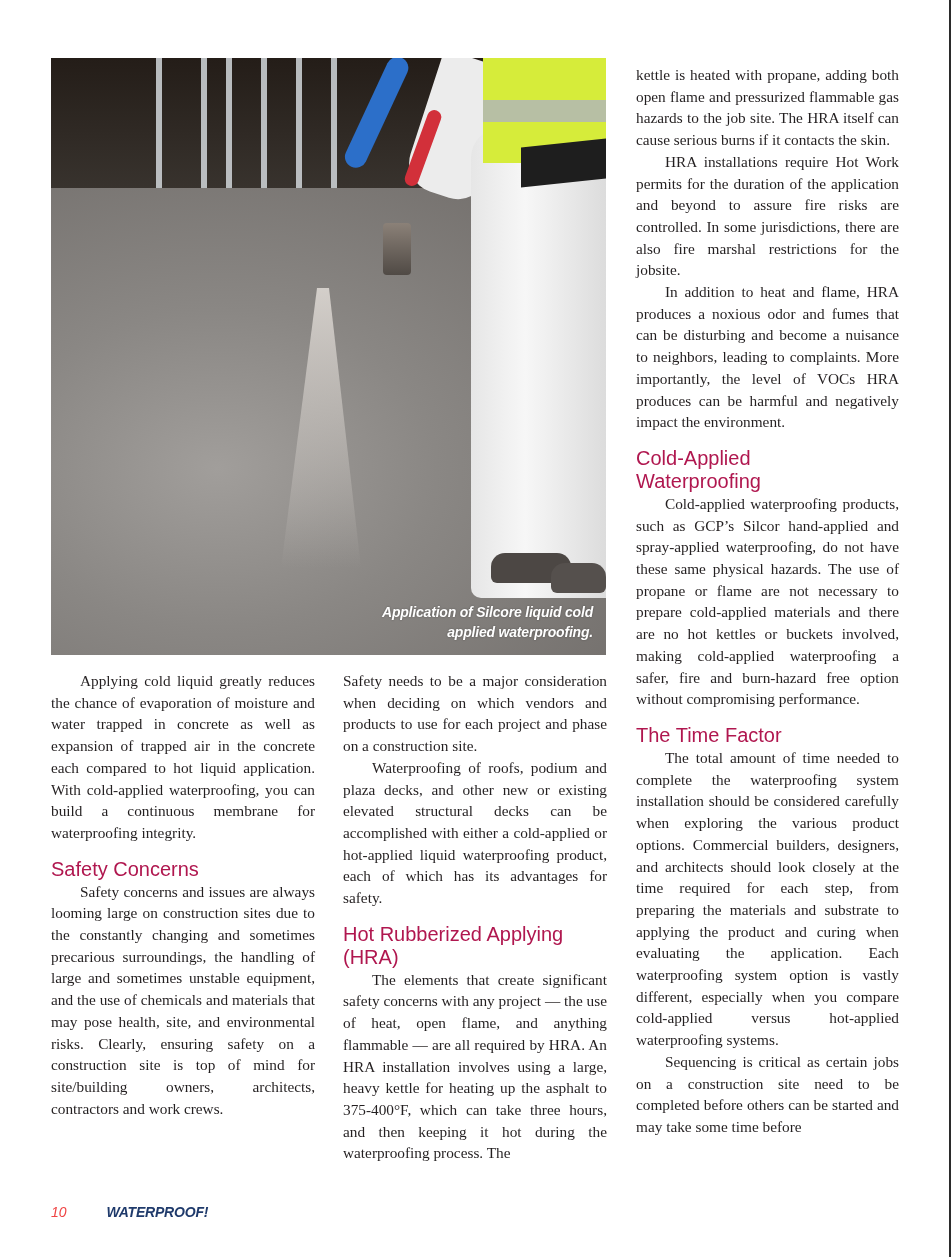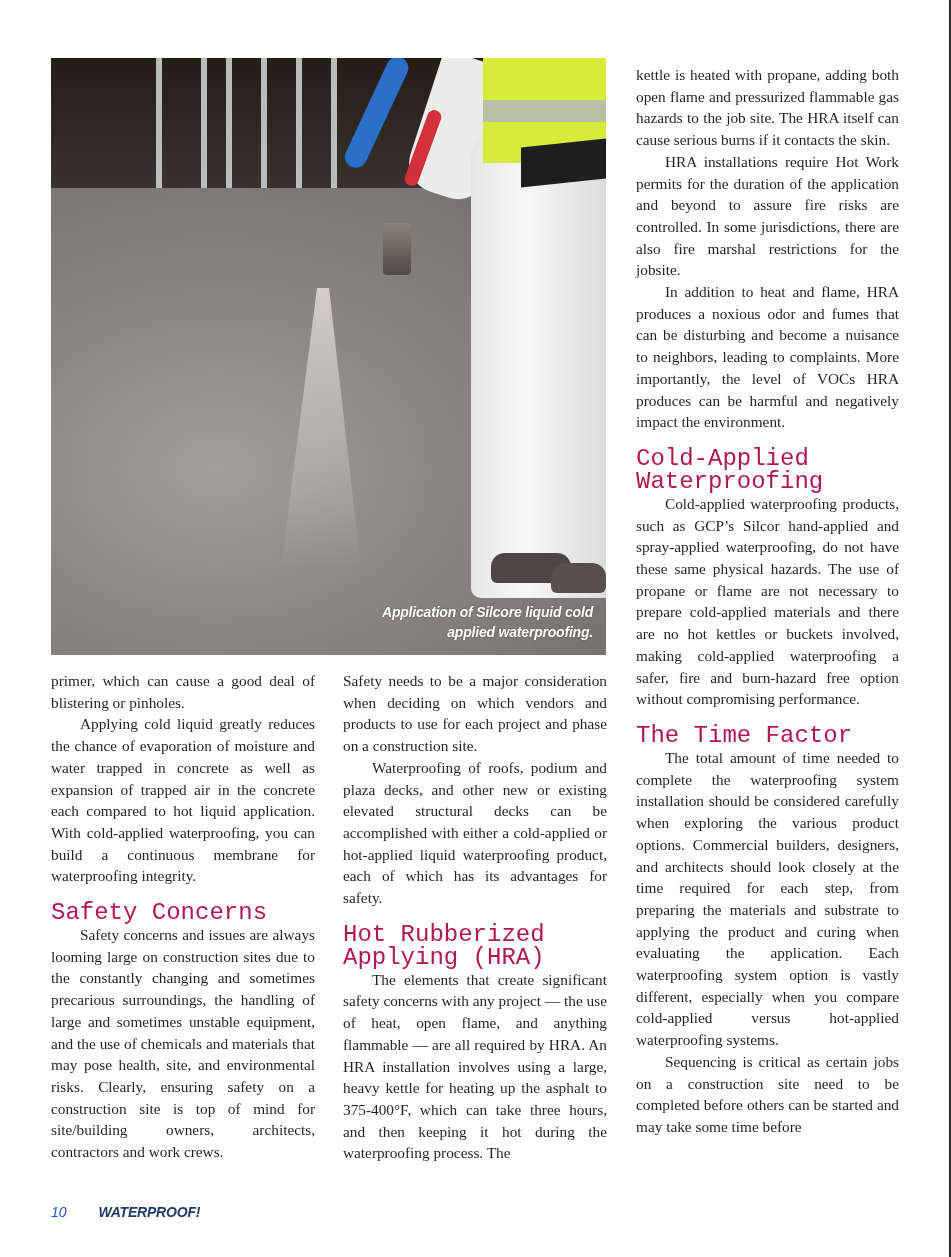--- a/index.html
+++ b/index.html
@@ -41,28 +41,28 @@
   }
 
   
   .col { position: absolute; font-size: 15.3px; line-height: 21.7px; text-align: justify; }
   .col p { margin: 0; }
   .col p.indent { text-indent: 29px; }
   .col1 { left: 51px; top: 670px; width: 264px; }
   .col2 { left: 343px; top: 670px; width: 264px; }
   .col3 { left: 636px; top: 64px; width: 263px; }
   h2.sec {
-    margin: 0; font-family: Liberation Mono, monospace; font-weight: normal;
-    color: #b0174f; font-size: 24px; line-height: 23px; text-align: left;
+    margin: 0; font-family: Liberation Sans, sans-serif; font-weight: normal;
+    color: #b0174f; font-size: 20px; line-height: 23px; text-align: left;
   }
   .gap-lg { height: 14px; }
 
   
   .footer { position: absolute; left: 51px; top: 1204px; font-family: "Liberation Sans", "DejaVu Sans", sans-serif; font-style: italic; font-weight: bold; font-size: 14px; }
-  .footer .pageno { color: #1d4ed8; font-weight: normal; font-style: italic; margin-right: 28px; }
+  .footer .pageno { color: #ef4444; font-weight: normal; font-style: italic; margin-right: 36px; }
   .footer .pub { color: #1f3a6b; letter-spacing: -0.2px; }
 </style>
 </head>
 <body>
 
 <div class="edge-line"></div>
 
 <div class="photo" aria-label="worker in white protective suit and yellow safety vest spraying liquid waterproofing onto concrete deck">
   <div class="bg-dark"></div>
   <div class="pole" style="left:105px;height:160px;"></div>
@@ -83,21 +83,20 @@
   <div class="belt"></div>
   <div class="boot1"></div>
   <div class="boot2"></div>
   <div class="caption">
     <div>Application of Silcore liquid cold</div>
     <div>applied waterproofing.</div>
   </div>
 </div>
 
 <div class="col col1">
-  <p>primer, which can cause a good deal of blistering or pinholes.</p>
   <p class="indent">Applying cold liquid greatly reduces the chance of evaporation of moisture and water trapped in concrete as well as expansion of trapped air in the concrete each compared to hot liquid application. With cold-applied waterproofing, you can build a continuous membrane for waterproofing integrity.</p>
   <div class="gap-lg"></div>
   <h2 class="sec">Safety Concerns</h2>
   <p class="indent">Safety concerns and issues are always looming large on construction sites due to the constantly changing and sometimes precarious surroundings, the handling of large and sometimes unstable equipment, and the use of chemicals and materials that may pose health, site, and environmental risks. Clearly, ensuring safety on a construction site is top of mind for site/building owners, architects, contractors and work crews.</p>
 </div>
 
 <div class="col col2">
   <p>Safety needs to be a major consideration when deciding on which vendors and products to use for each project and phase on a construction site.</p>
   <p class="indent">Waterproofing of roofs, podium and plaza decks, and other new or existing elevated structural decks can be accomplished with either a cold-applied or hot-applied liquid waterproofing product, each of which has its advantages for safety.</p>
   <div class="gap-lg"></div>

